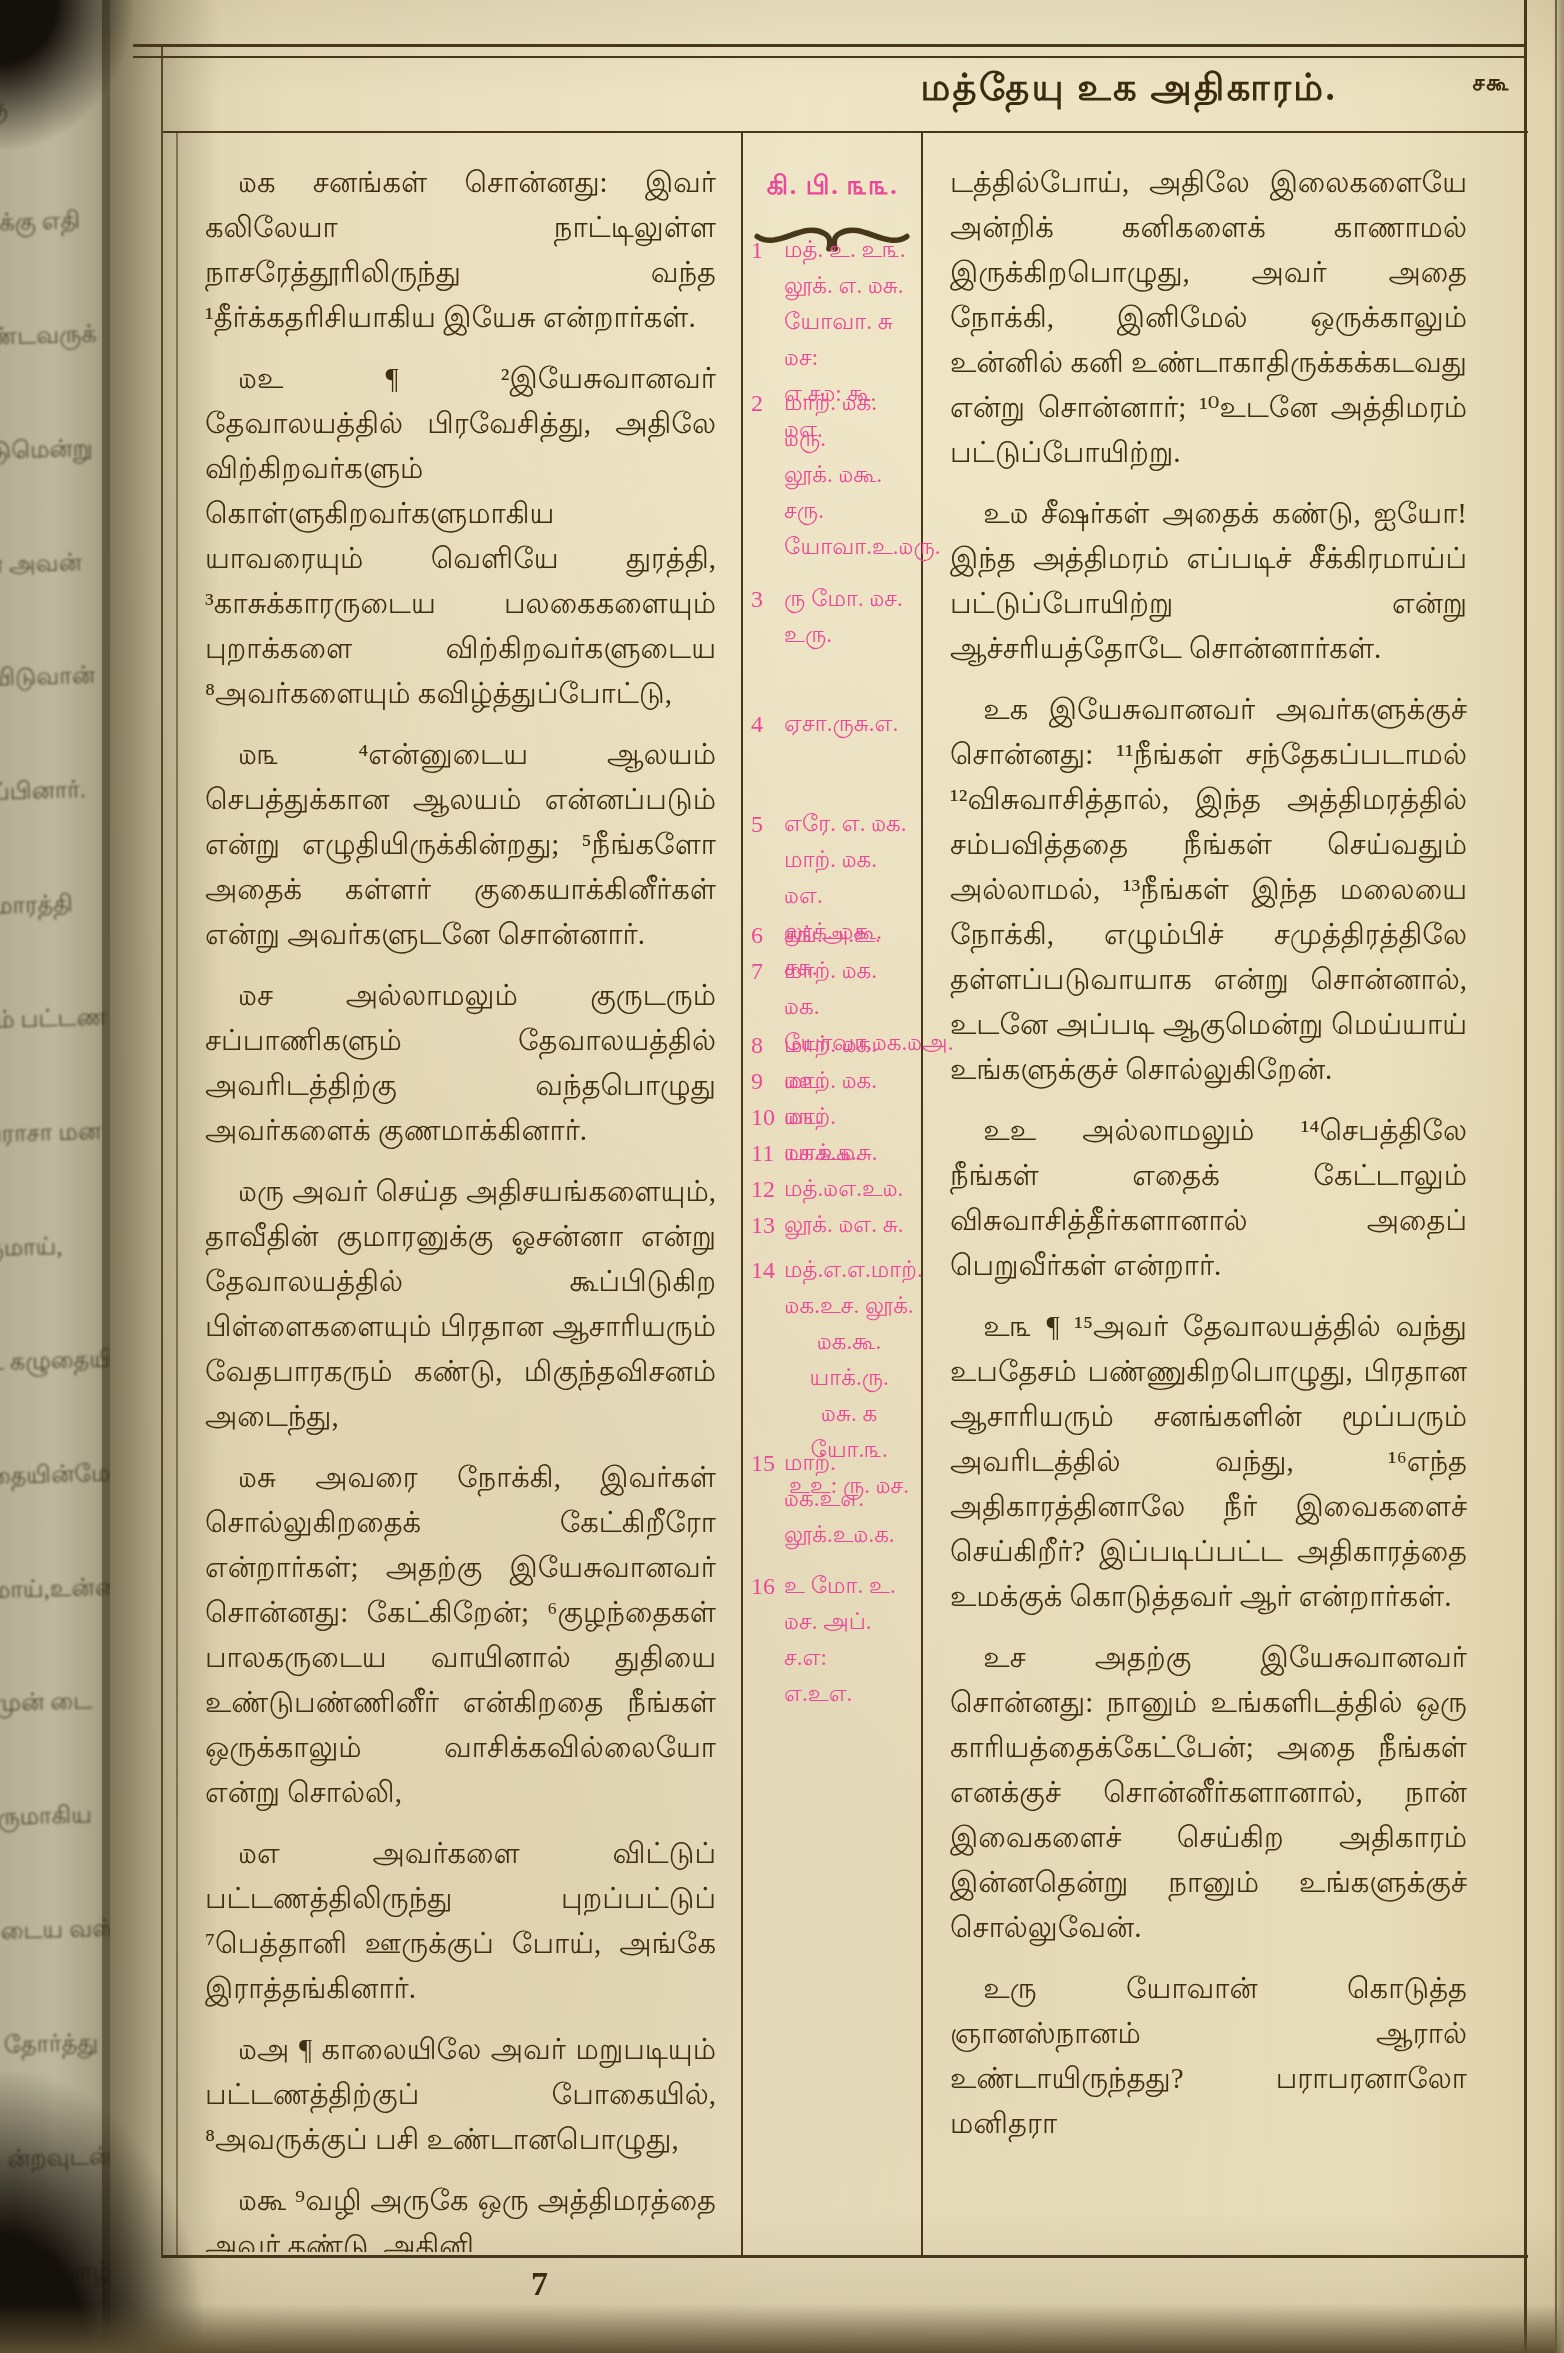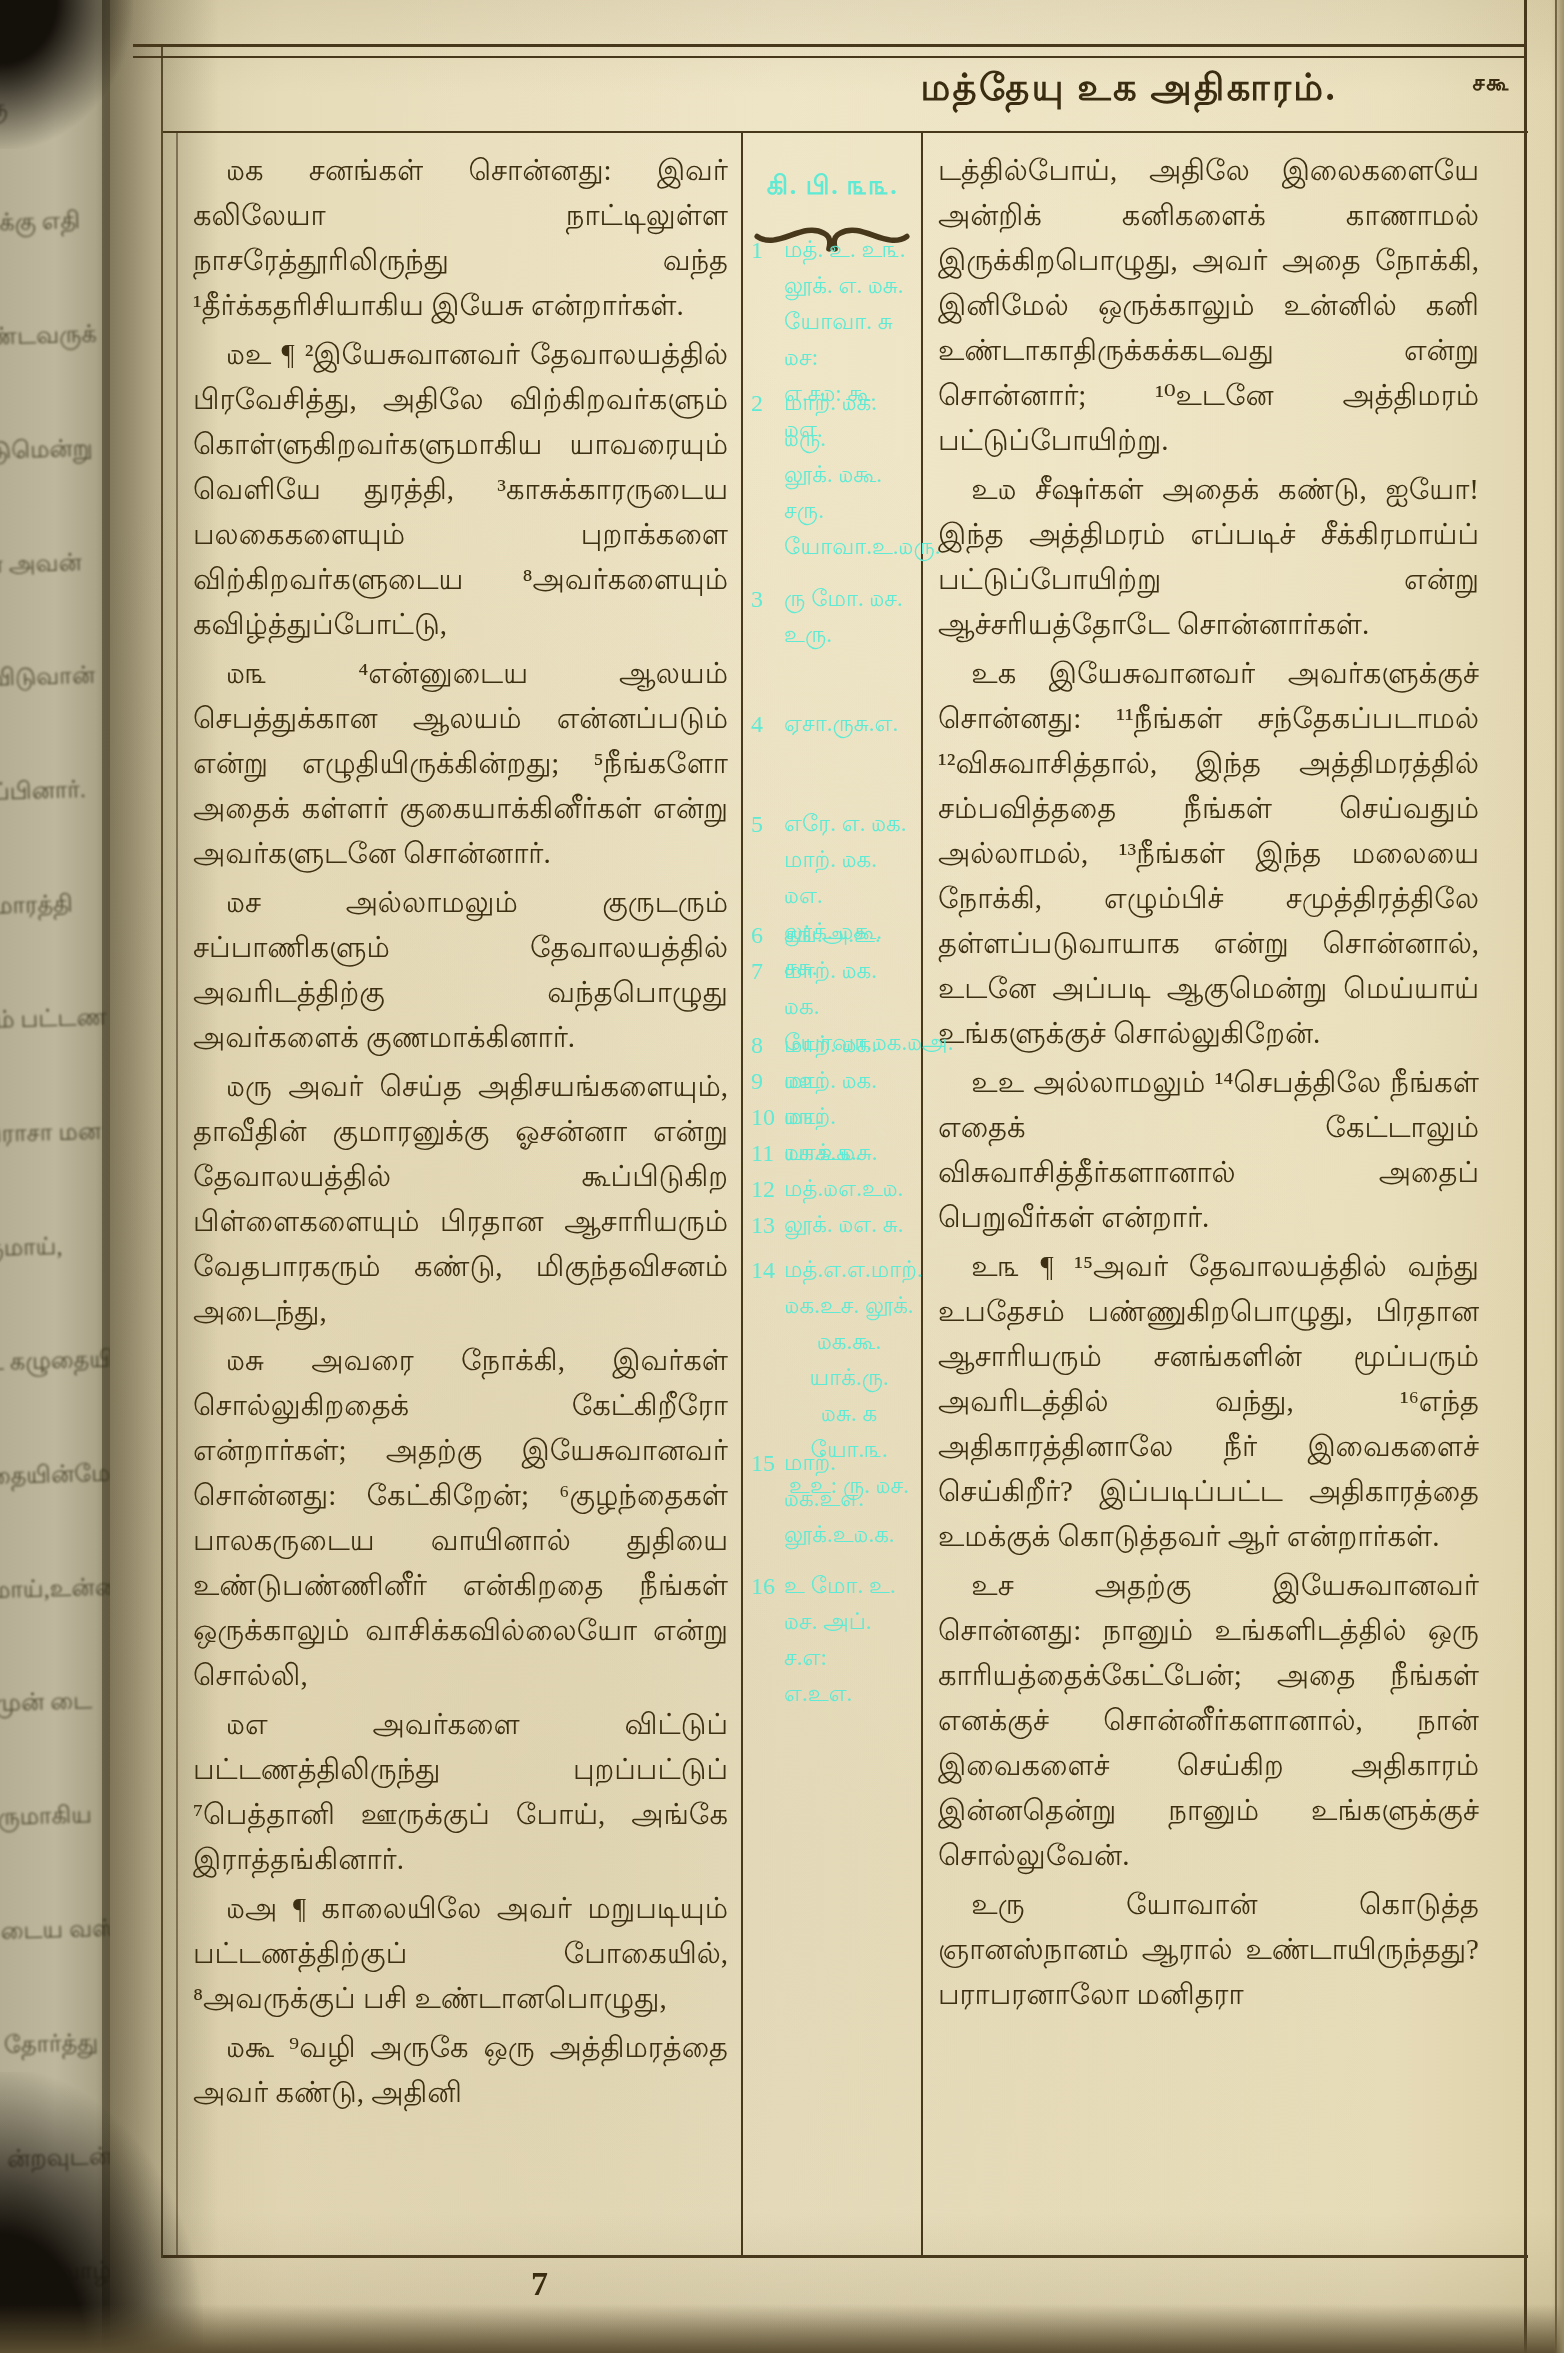--- a/index.html
+++ b/index.html
@@ -70,27 +70,27 @@
   .folio{
     position:absolute;left:1330px;top:70px;width:180px;text-align:right;
     font-size:22px;color:#3a2c10;font-weight:bold;letter-spacing:1.6px;
   }
 
   
   .col{position:absolute;top:144px;height:2108px;overflow:hidden;color:#3d2f12;}
   #left-col{left:189px;width:543px;}
   #right-col{left:934px;width:549px;}
   .col p.verse{
-    margin:4px;padding:0;text-indent:1.15em;text-align:justify;
+    margin:16px;padding:0;text-indent:1.15em;text-align:justify;
     font-size:29px;line-height:45px;
   }
   .col p.verse.cont{text-indent:0;}
 
   
-  #mid-col{position:absolute;left:748px;top:141px;width:169px;height:2114px;color:#5eead4;}
+  #mid-col{position:absolute;left:748px;top:141px;width:169px;height:2114px;color:#ec4899;}
   .era{position:absolute;top:30px;left:0;width:100%;text-align:center;
        font-size:26px;letter-spacing:1.6px;font-weight:bold;}
   .brace{position:absolute;top:75px;left:6.3px;width:156px;height:44px;}
   .ref{position:absolute;left:3.1px;width:163px;padding-left:33px;box-sizing:border-box;
        font-size:23px;line-height:36px;}
   .ref .n{position:absolute;left:0;top:0;font-size:24px;}
   .ref .lines{white-space:pre-line;}
 
   
   .signature{position:absolute;left:438px;top:2265px;width:203px;text-align:center;

